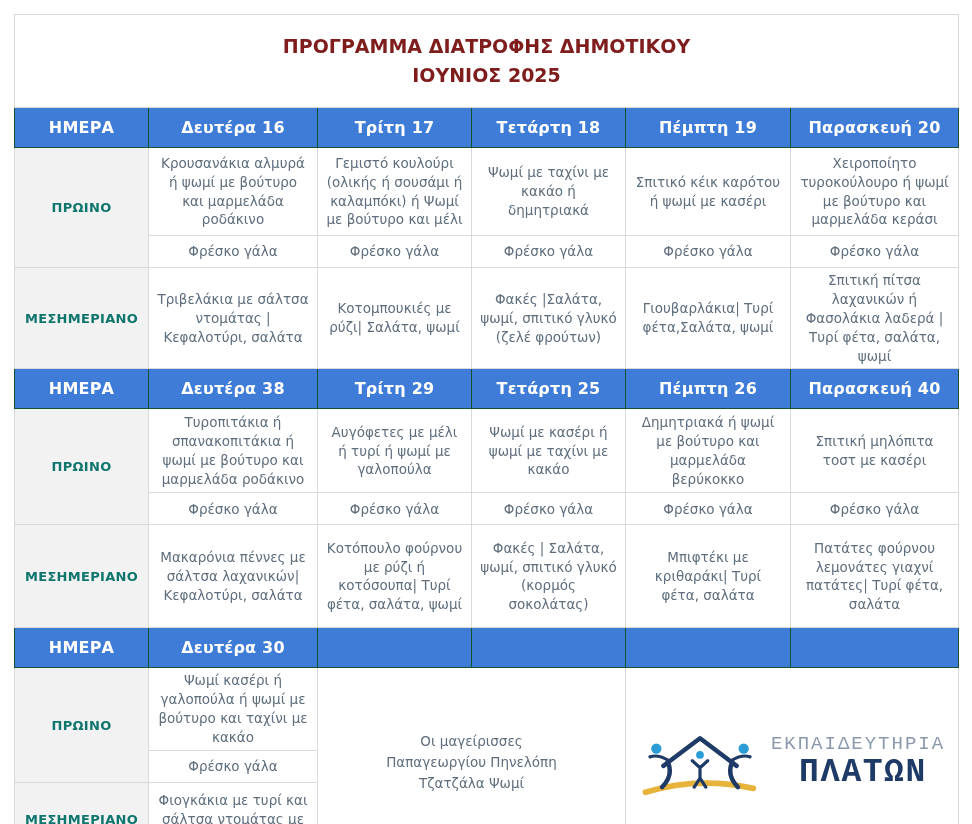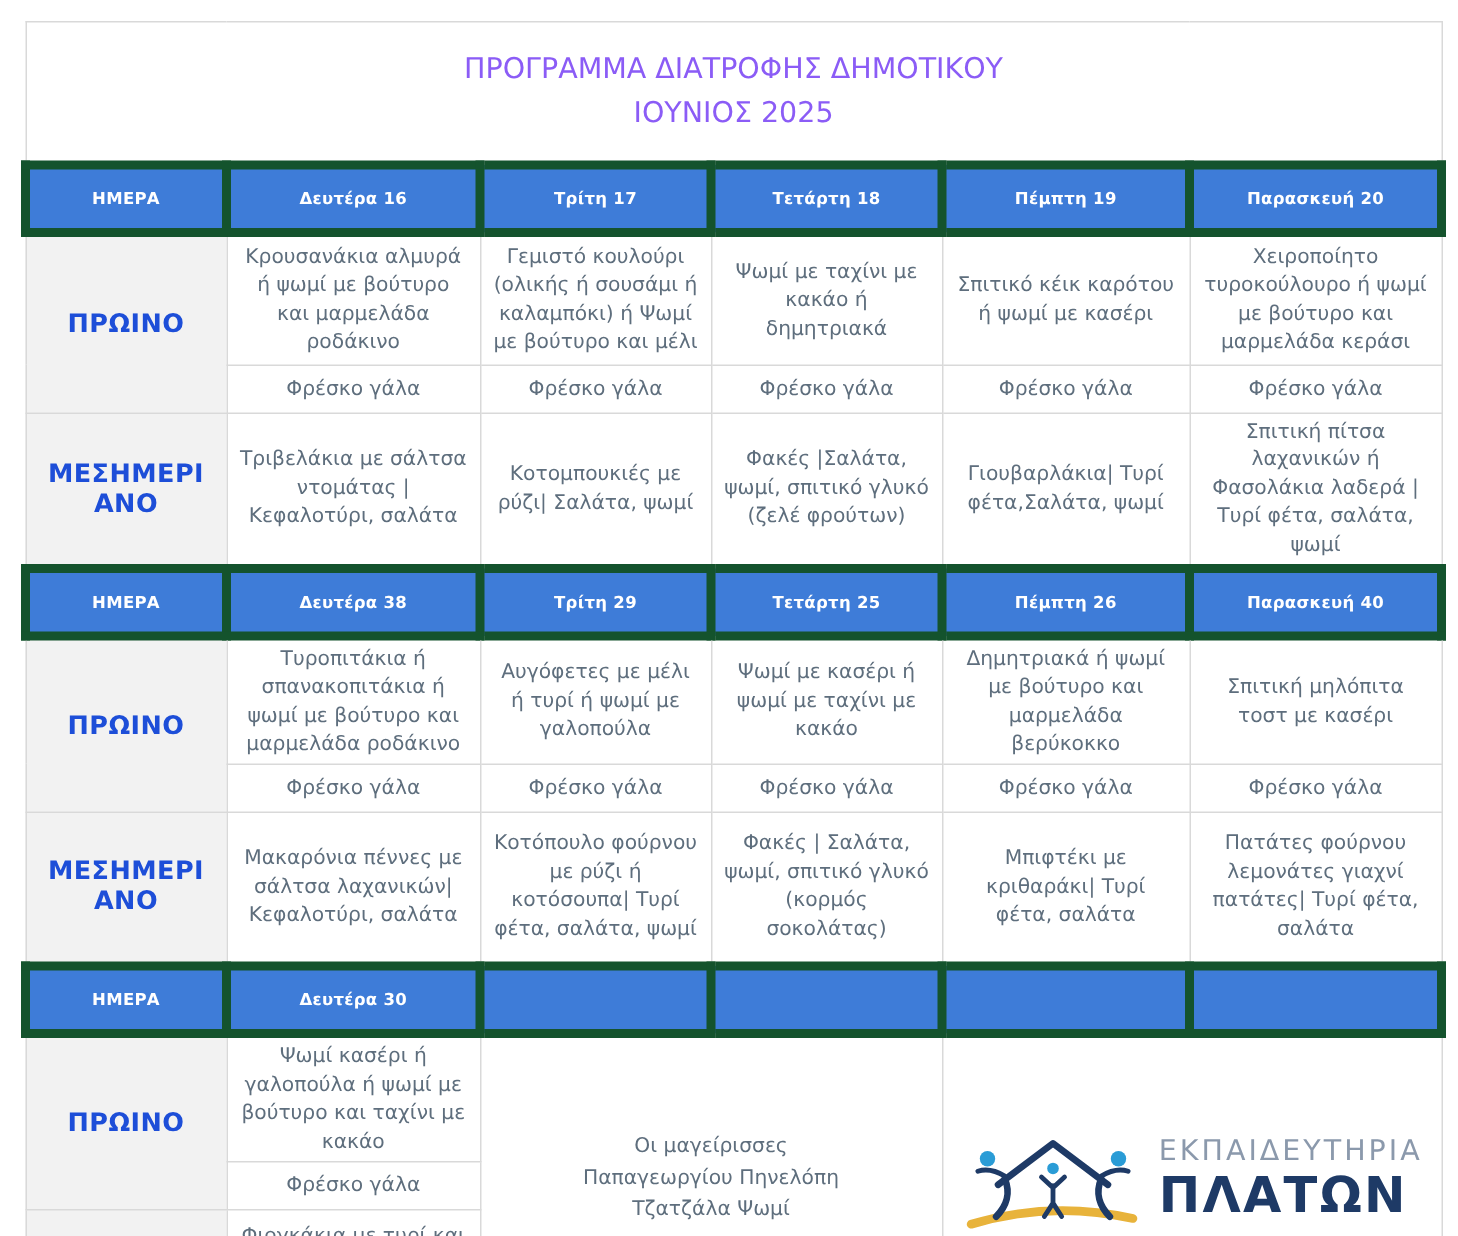--- a/index.html
+++ b/index.html
@@ -1,38 +1,38 @@
 <!DOCTYPE html>
 <html><head>
 <meta charset="utf-8">
 <style>
   html,body { margin:0; padding:0; background:#ffffff; }
   body { font-family:"DejaVu Sans","Liberation Sans",sans-serif; }
   .sheet { width:944px; margin:14px auto 0 auto; }
   table { border-collapse:collapse; width:944px; table-layout:fixed; }
   td { border:1px solid #d9d9d9; text-align:center; vertical-align:middle; padding:3px 8px; word-wrap:break-word; }
 
-  .titlecell { height:86px; color:#8b5cf6; font-weight:normal; font-size:19px; line-height:1.55; background:#ffffff; }
+  .titlecell { height:86px; color:#7f1d1d; font-weight:bold; font-size:19px; line-height:1.55; background:#ffffff; }
 
-  .hdr td { background:#3e7cd8; color:#ffffff; font-weight:bold; font-size:11px; border:6px solid #14532d; height:33px; letter-spacing:.2px; }
+  .hdr td { background:#3e7cd8; color:#ffffff; font-weight:bold; font-size:16px; border:1px solid #14532d; height:33px; letter-spacing:.2px; }
 
-  .label { background:#f2f2f2; color:#1d4ed8; font-weight:bold; font-size:17px; letter-spacing:.3px; }
+  .label { background:#f2f2f2; color:#0f766e; font-weight:bold; font-size:13px; letter-spacing:.3px; }
   .cell  { color:#5e6e7d; font-size:13.5px; line-height:1.4; background:#ffffff; }
   .milkrow td { height:25px; }
 
   tr.w1b { height:88px; }  tr.w1l { height:84px; }
   tr.w2b { height:84px; }  tr.w2l { height:103px; }
   tr.w3b { height:80px; }  tr.w3l { height:74px; }
 
   .cooks { color:#5e6e7d; font-size:13.5px; line-height:1.55; background:#ffffff; }
   .logocell { background:#ffffff; }
   .logowrap { display:flex; align-items:center; justify-content:center; gap:10px; }
-  .logotext { text-align:left; }
+  .logotext { text-align:left;font-family:Liberation Mono, monospace; }
   .logotext .l1 { font-size:19px; color:#8b99ac; letter-spacing:2px; line-height:1.2; }
-  .logotext .l2 { font-size:33px; font-weight:bold; color:#1e3a66; letter-spacing:1.5px; line-height:1.1; }
+  .logotext .l2 { font-size:33px; font-weight:bold; color:#1e3a66; letter-spacing:1.5px; line-height:1.1;margin-left:28px; }
 </style>
 </head>
 <body>
 
 <div class="sheet">
 <table>
   <colgroup>
     <col style="width:134px">
         <col style="width:169px">
         <col style="width:154px">

